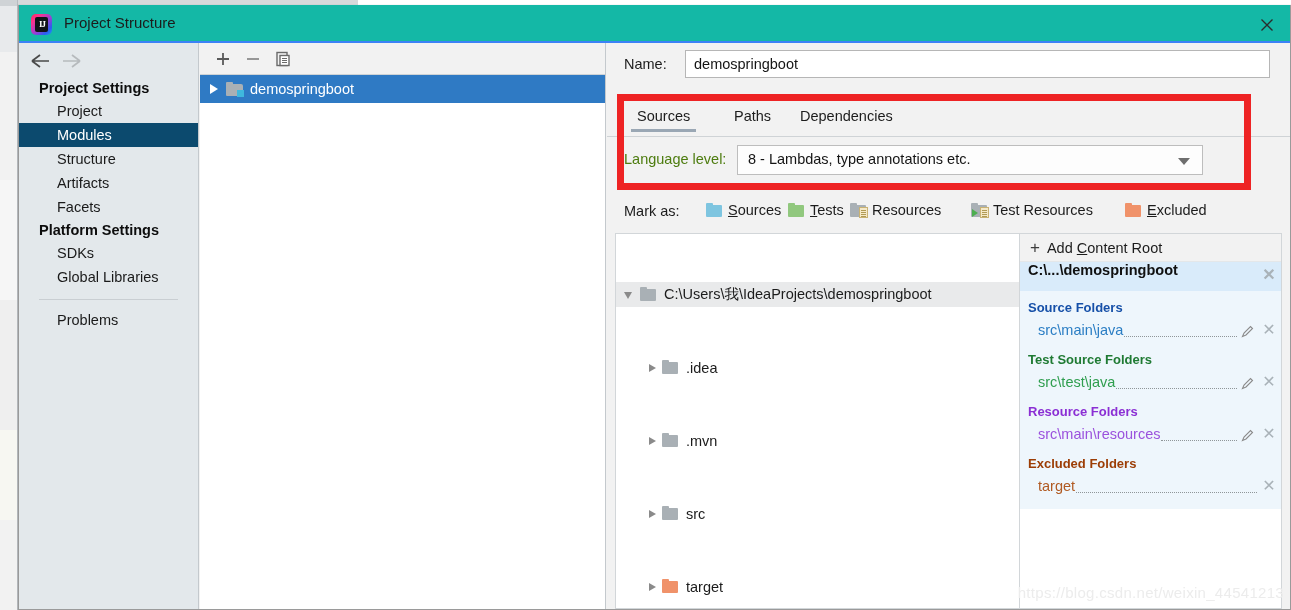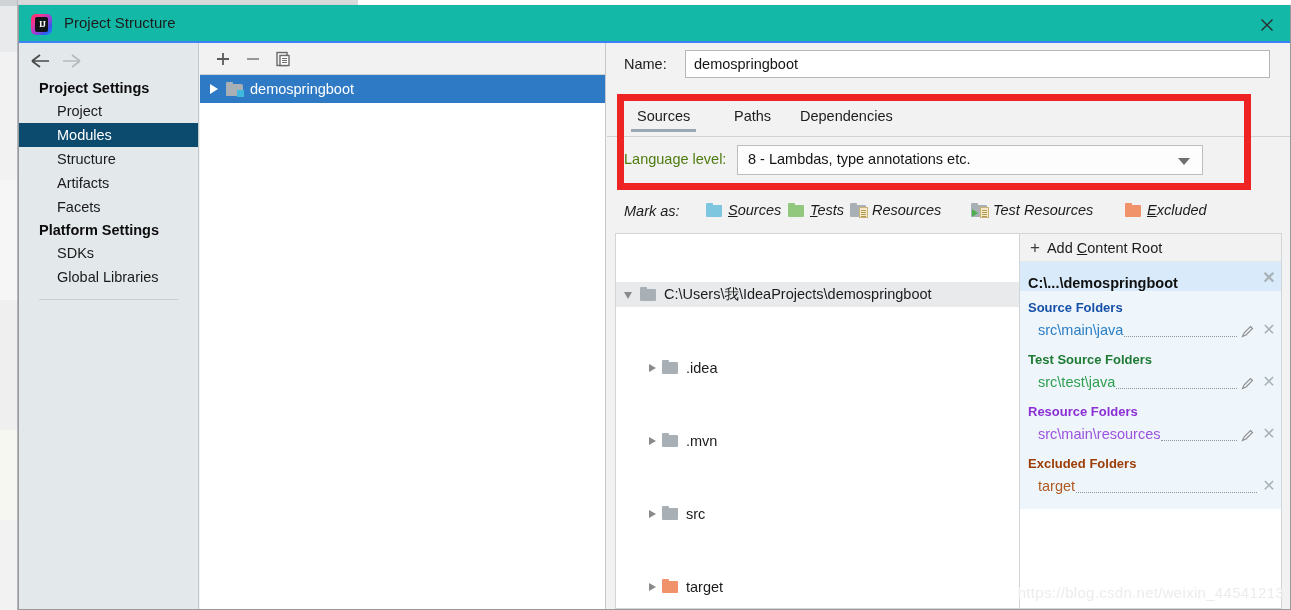--- a/index.html
+++ b/index.html
@@ -109,21 +109,21 @@
   .langrow { position: absolute; left: 0; top: 100px; width: 100%; height: 36px; }
   .langlbl { position: absolute; left: 17px; top: 8px; font-size: 14.5px; color: #4d7c0f; }
   .langsel { position: absolute; left: 130px; top: 2px; width: 466px; height: 30px;
     background: #fdfdfd; border: 1px solid #bdbdbd; cursor: default; }
   .langsel .val { position: absolute; left: 10px; top: 5px; font-size: 14.5px; color: #141414; }
   .langsel .caret { position: absolute; right: 12px; top: 12px;
     border-top: 7px solid #6e6e6e; border-left: 6px solid transparent;
     border-right: 6px solid transparent; }
 
   
-  .markrow { position: absolute; left: 0; top: 155px; width: 100%; height: 32px; font-style: italic; }
+  .markrow { position: absolute; left: 0; top: 155px; width: 100%; height: 32px; }
   .marklbl { position: absolute; left: 17px; top: 5px; font-size: 14.5px; color: #1c1c1c; }
   .markitem { position: absolute; top: 4px; font-size: 14.5px; color: #1c1c1c;
     display: flex; align-items: center; cursor: default; }
   .markitem .lbl { margin-left: 4px; }
   .mk-ico { position: relative; width: 18px; height: 15px; }
   .mk-ico .f { position: absolute; left: 0; top: 2px; width: 16px; height: 12px; border-radius: 1px; }
   .mk-ico .ftab { position: absolute; left: 0; top: 0; width: 7px; height: 3px; border-radius: 1px 1px 0 0; }
   .mk-ico .lines { position: absolute; right: 0; bottom: 0; width: 9px; height: 11px;
     background: #f5e9c8; border: 1px solid #c9b273; }
   .mk-ico .lines i { position: absolute; left: 1px; right: 1px; height: 1px; background: #b09a55; }
@@ -145,21 +145,21 @@
   .tr-ico.orange .f, .tr-ico.orange .ftab { background: #f0926a; }
 
   .crpanel { position: absolute; left: 412px; top: 0; right: 8px; bottom: 0;
     background: #ffffff; border: 1px solid #d2d6d9; overflow: hidden; }
   .cr-add { height: 28px; background: #f2f2f2; display: flex; align-items: center;
     font-size: 14.5px; color: #1c1c1c; padding-left: 10px; cursor: default;
     border-bottom: 1px solid #e4e7e9; }
   .cr-add .plus { margin-right: 7px; font-size: 17px; color: #3c3c3c; line-height: 14px; }
   .cr-scroll { position: relative; background: #eef6fc; padding-bottom: 10px; }
   .cr-title { position: relative; height: 29px; background: #d9ebfa;
-    display: flex; align-items: flex-end; font-size: 14.5px; font-weight: bold;
+    display: flex; align-items: flex-start; font-size: 14.5px; font-weight: bold;
     color: #101010; padding-left: 8px; cursor: default; }
   .grp { font-size: 13px; font-weight: bold; padding: 9px 0 2px 8px; cursor: default; }
   .ent { position: relative; height: 26px; display: flex; align-items: center;
     padding-left: 18px; font-size: 14.5px; cursor: default; }
   .ent .dotline { flex: 1; height: 1px; border-bottom: 1px dotted #8f9699;
     margin: 0 0 0 1px; align-self: flex-end; margin-bottom: 6px; }
   .xbtn { width: 24px; text-align: center; color: #a9b2b8; font-size: 16px;
     line-height: 26px; cursor: default; }
   .pencil { width: 20px; text-align: center; cursor: default; }
   .pencil svg { vertical-align: middle; }
@@ -212,20 +212,21 @@
         <div class="nav-item sel">Modules</div>
         <div class="nav-item">Structure</div>
         <div class="nav-item">Artifacts</div>
         <div class="nav-item">Facets</div>
 
         <div class="sect-head">Platform Settings</div>
         <div class="nav-item">SDKs</div>
         <div class="nav-item">Global Libraries</div>
 
         <div class="nav-sep"></div>
+        <div class="nav-item">Problems</div>
       </div>
 
       <div class="modpane">
         <div class="modtoolbar">
           <div class="tb-icon tb-plus">
             <svg width="22" height="20" viewBox="0 0 22 20" aria-hidden="true">
               <path d="M11 4 L11 16 M5 10 L17 10" stroke="#5a5a5a" stroke-width="1.8"></path>
             </svg>
           </div>
           <div class="tb-icon tb-minus">

